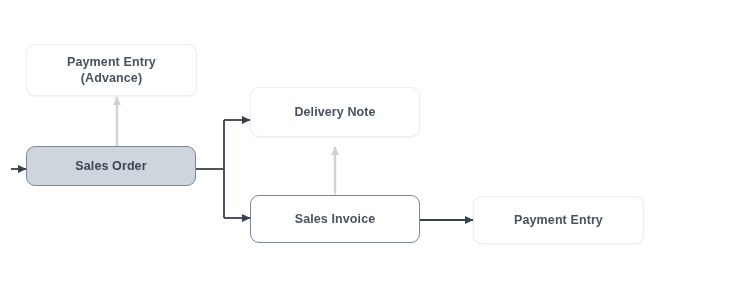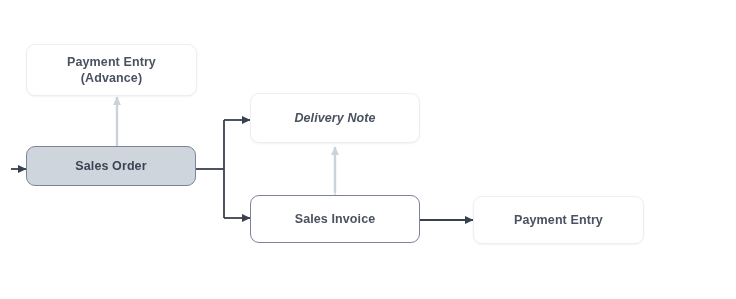--- a/index.html
+++ b/index.html
@@ -55,21 +55,21 @@
     color: #3d4452;
     box-shadow: none;
   }
   .node-label {
     display: block;
     white-space: pre-line;
   }
   
   #node-payment-entry-advance { left: 26px;  top: 44px;  width: 171px; height: 52px; }
   #node-sales-order           { left: 26px;  top: 146px; width: 170px; height: 40px; }
-  #node-delivery-note         { left: 250px; top: 93px;  width: 170px; height: 50px; font-style: italic; }
+  #node-delivery-note         { left: 250px; top: 87px;  width: 170px; height: 50px; }
   #node-sales-invoice         { left: 250px; top: 195px; width: 170px; height: 48px; }
   #node-payment-entry         { left: 473px; top: 196px; width: 171px; height: 48px; }
 </style>
 </head>
 <body>
 
 <div id="diagram-canvas">
 
   <svg id="edge-layer" viewBox="0 0 736 299">
     <defs>

